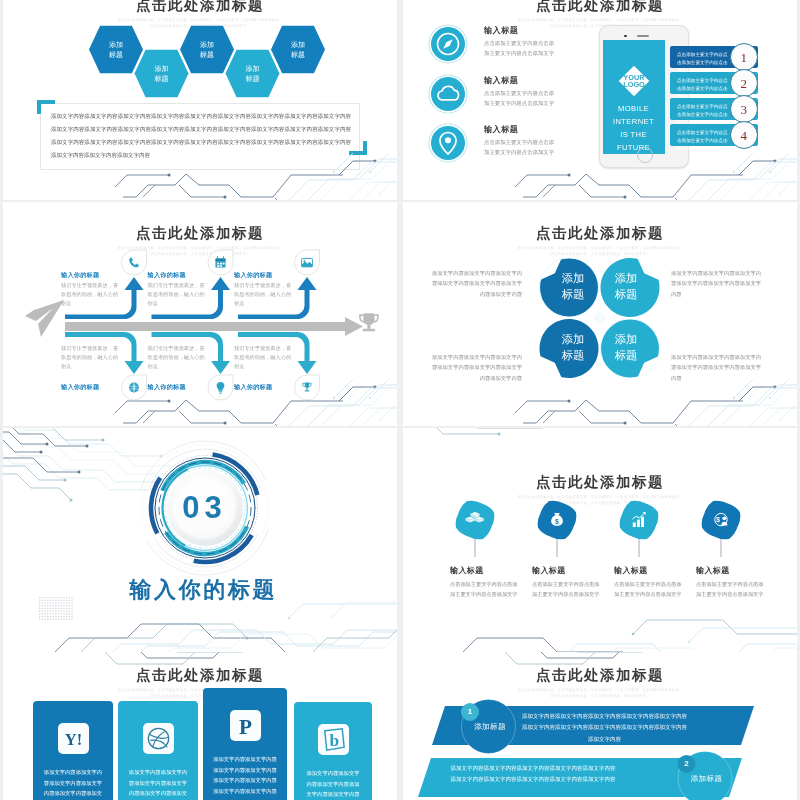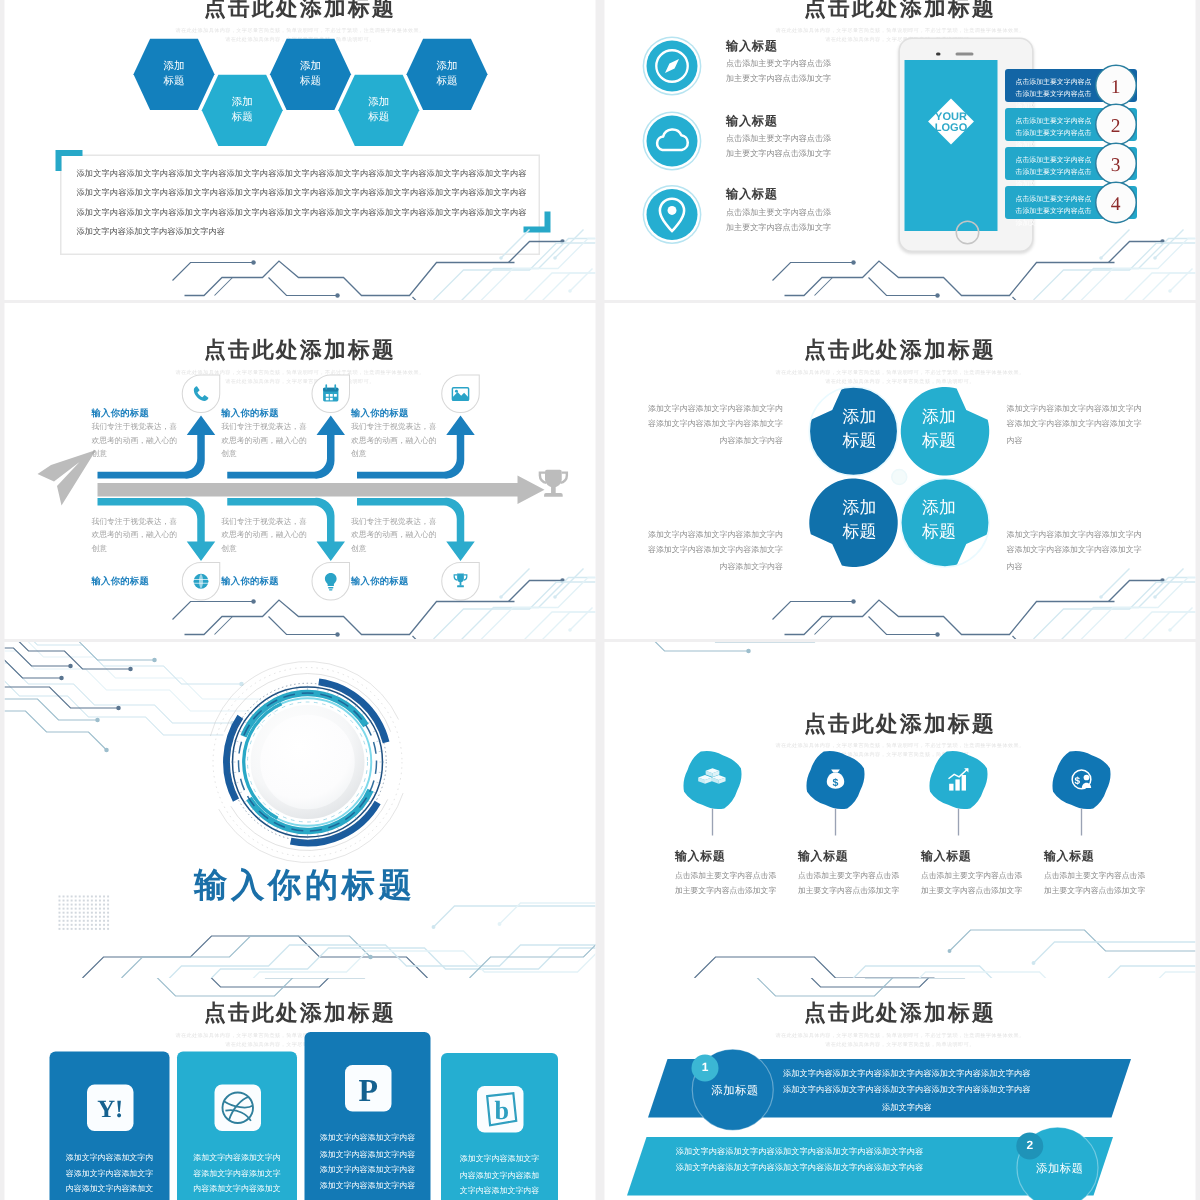--- a/index.html
+++ b/index.html
@@ -147,20 +147,21 @@
 
     <div class="phone">
       <div class="ph-speaker"></div>
       <div class="ph-cam"></div>
       <div class="ph-screen">
         <svg class="ph-logo" viewBox="0 0 60 60">
           <path d="M30 3 L57 30 L30 57 L3 30 Z" fill="#fff"></path>
           <text x="30" y="28" text-anchor="middle" font-size="13" font-weight="bold" fill="#2fa9c9" font-family="'Liberation Sans',sans-serif">YOUR</text>
           <text x="30" y="41" text-anchor="middle" font-size="13" font-weight="bold" fill="#2fa9c9" font-family="'Liberation Sans',sans-serif">LOGO</text>
         </svg>
+        <div class="ph-tag">MOBILE<br>INTERNET<br>IS THE<br>FUTURE</div>
       </div>
       <div class="ph-home"></div>
     </div>
     <div id="s2bars">
         <div class="s2bar" style="left: 267px; top: 70px; width: 88px; background: rgb(19, 101, 165);">
           <div class="s2bartxt">点击添加主要文字内容点击添加主要文字内容点击添加文字</div>
           <div class="s2num">1</div>
         </div>
         <div class="s2bar" style="left: 267px; top: 96px; width: 88px; background: rgb(35, 167, 202);">
           <div class="s2bartxt">点击添加主要文字内容点击添加主要文字内容点击添加文字</div>
@@ -585,20 +586,21 @@
             <radialGradient id="sph2" cx="42%" cy="34%" r="82%">
               <stop offset="0%" stop-color="#ffffff"></stop>
               <stop offset="66%" stop-color="#fcfcfd"></stop>
               <stop offset="100%" stop-color="#ebeef0"></stop>
             </radialGradient>
           </defs>
           <circle cx="202" cy="80" r="38" fill="url(#sph)"></circle>
           <circle cx="202" cy="80" r="31.5" fill="url(#sph2)"></circle>
         </g>
       </svg>
+    <div class="s5num">03</div>
     <div class="s5head">输入你的标题</div>
   </div>
   <div class="slide" id="sl6">
     <div class="s-title" style="top:45px">点击此处添加标题</div>
     <div class="s-sub" style="top:67px"><span>请在此处添加具体内容，文字尽量言简意赅，简单说明即可，不必过于繁琐，注意调整字体整体效果。</span><br><span>请在此处添加具体内容，文字尽量言简意赅，简单说明即可。</span></div>
     <svg class="inner" viewBox="0 0 394 224">
         <g id="s6svg">
           <path d="M88.57,98.86 Q86.04,106.84 79.85,110.94 Q72.56,112.42 65.14,108.57 Q57.16,106.04 53.06,99.85 Q51.58,92.56 55.43,85.14 Q57.96,77.16 64.15,73.06 Q71.44,71.58 78.86,75.43 Q86.84,77.96 90.94,84.15 Q92.42,91.44 88.57,98.86 Z" fill="#25aed1"></path>
           <line x1="72" y1="111" x2="72" y2="129" stroke="#9aa2b4" stroke-width="0.9"></line>
           <g transform="translate(58.72,78.72) scale(0.415)">

